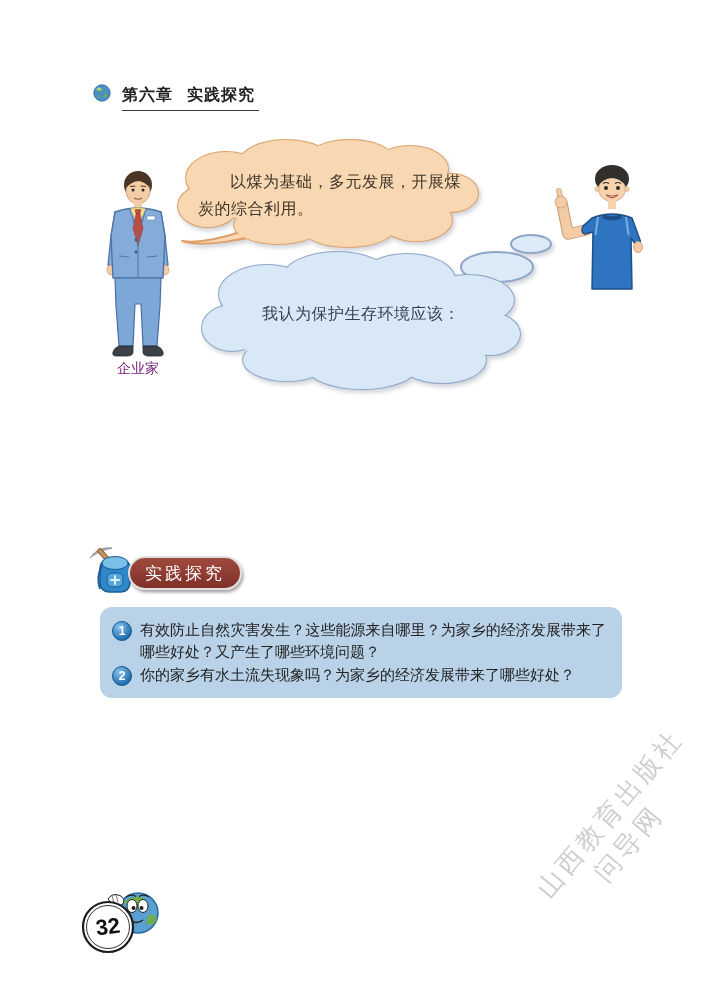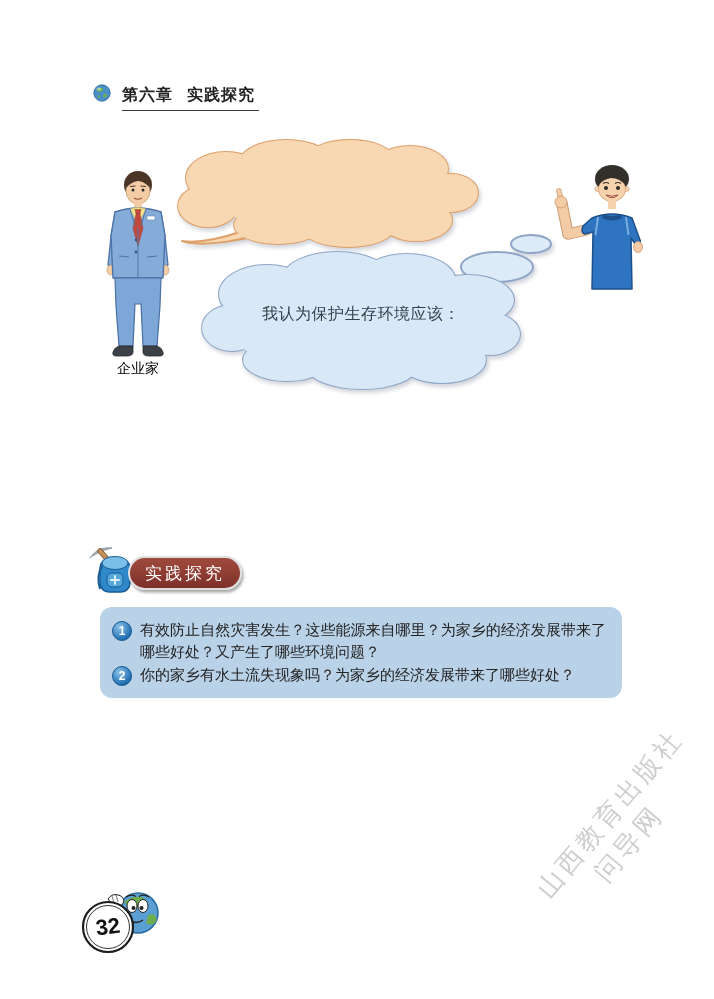--- a/index.html
+++ b/index.html
@@ -12,21 +12,21 @@
   .chapter{display:flex;gap:14px;border-bottom:1.6px solid #3a3a3a;padding:1px 4px 4px 0;
     font-weight:bold;font-size:16px;color:#222;letter-spacing:1px;}
   
   .fig-svg{position:absolute;}
   .cloud-shadow{filter:drop-shadow(2px 3px 2px rgba(120,130,150,.35));}
   .speech-text{position:absolute;left:198px;top:168px;width:266px;font-size:16px;line-height:27px;
     text-indent:2em;color:#3f3428;letter-spacing:.5px;}
   .thought-text{position:absolute;left:262px;top:304px;font-size:16px;color:#35404e;
     white-space:nowrap;letter-spacing:.5px;}
   .entre-label{position:absolute;left:86px;top:360px;width:104px;text-align:center;
-    font-size:14px;color:#000000;}
+    font-size:14px;color:#701a75;}
   
   .para{position:absolute;left:88px;top:427px;width:546px;font-size:17px;line-height:27px;
     text-align:justify;text-indent:2em;color:#1d1d1d;}
   
   .badge{position:absolute;left:128px;top:556px;height:30px;padding:0 15px;
     background:linear-gradient(#a04a3e,#7e3028);border:2px solid #dedede;border-radius:17px;
     color:#fff;font-family:"Liberation Sans",sans-serif;font-weight:normal;font-size:17px;
     letter-spacing:3px;display:flex;align-items:center;box-shadow:1.5px 2.5px 3px rgba(0,0,0,.35);}
   .qbox{position:absolute;left:100px;top:607px;width:522px;box-sizing:border-box;
     background:#b9d2e8;border-radius:12px;padding:11px 16px 11px 12px;
@@ -117,20 +117,21 @@
       <ellipse cx="182" cy="24" rx="44" ry="20"></ellipse>
       <ellipse cx="242" cy="33" rx="38" ry="23"></ellipse>
       <ellipse cx="283" cy="57" rx="27" ry="19"></ellipse>
       <ellipse cx="248" cy="84" rx="36" ry="21"></ellipse>
       <ellipse cx="180" cy="92" rx="46" ry="19"></ellipse>
       <ellipse cx="110" cy="89" rx="44" ry="19"></ellipse>
       <ellipse cx="40" cy="70" rx="30" ry="21"></ellipse>
       <ellipse cx="160" cy="58" rx="118" ry="38"></ellipse>
     </g>
   </svg>
+  <div class="speech-text">以煤为基础，多元发展，开展煤炭的综合利用。</div>
 
   <svg class="fig-svg cloud-shadow" style="left:192px;top:222px;" width="372" height="185" viewBox="0 0 372 185">
     <g fill="#dcebf7" stroke="#8fa6c8" stroke-width="2">
       <ellipse cx="305" cy="45" rx="36" ry="15"></ellipse>
       <ellipse cx="339" cy="22" rx="20" ry="9"></ellipse>
     </g>
     <g fill="#d8e8f6" stroke="#8fa6c8" stroke-width="2">
       <ellipse cx="75" cy="72" rx="48" ry="29"></ellipse>
       <ellipse cx="145" cy="56" rx="54" ry="26"></ellipse>
       <ellipse cx="215" cy="58" rx="48" ry="26"></ellipse>

